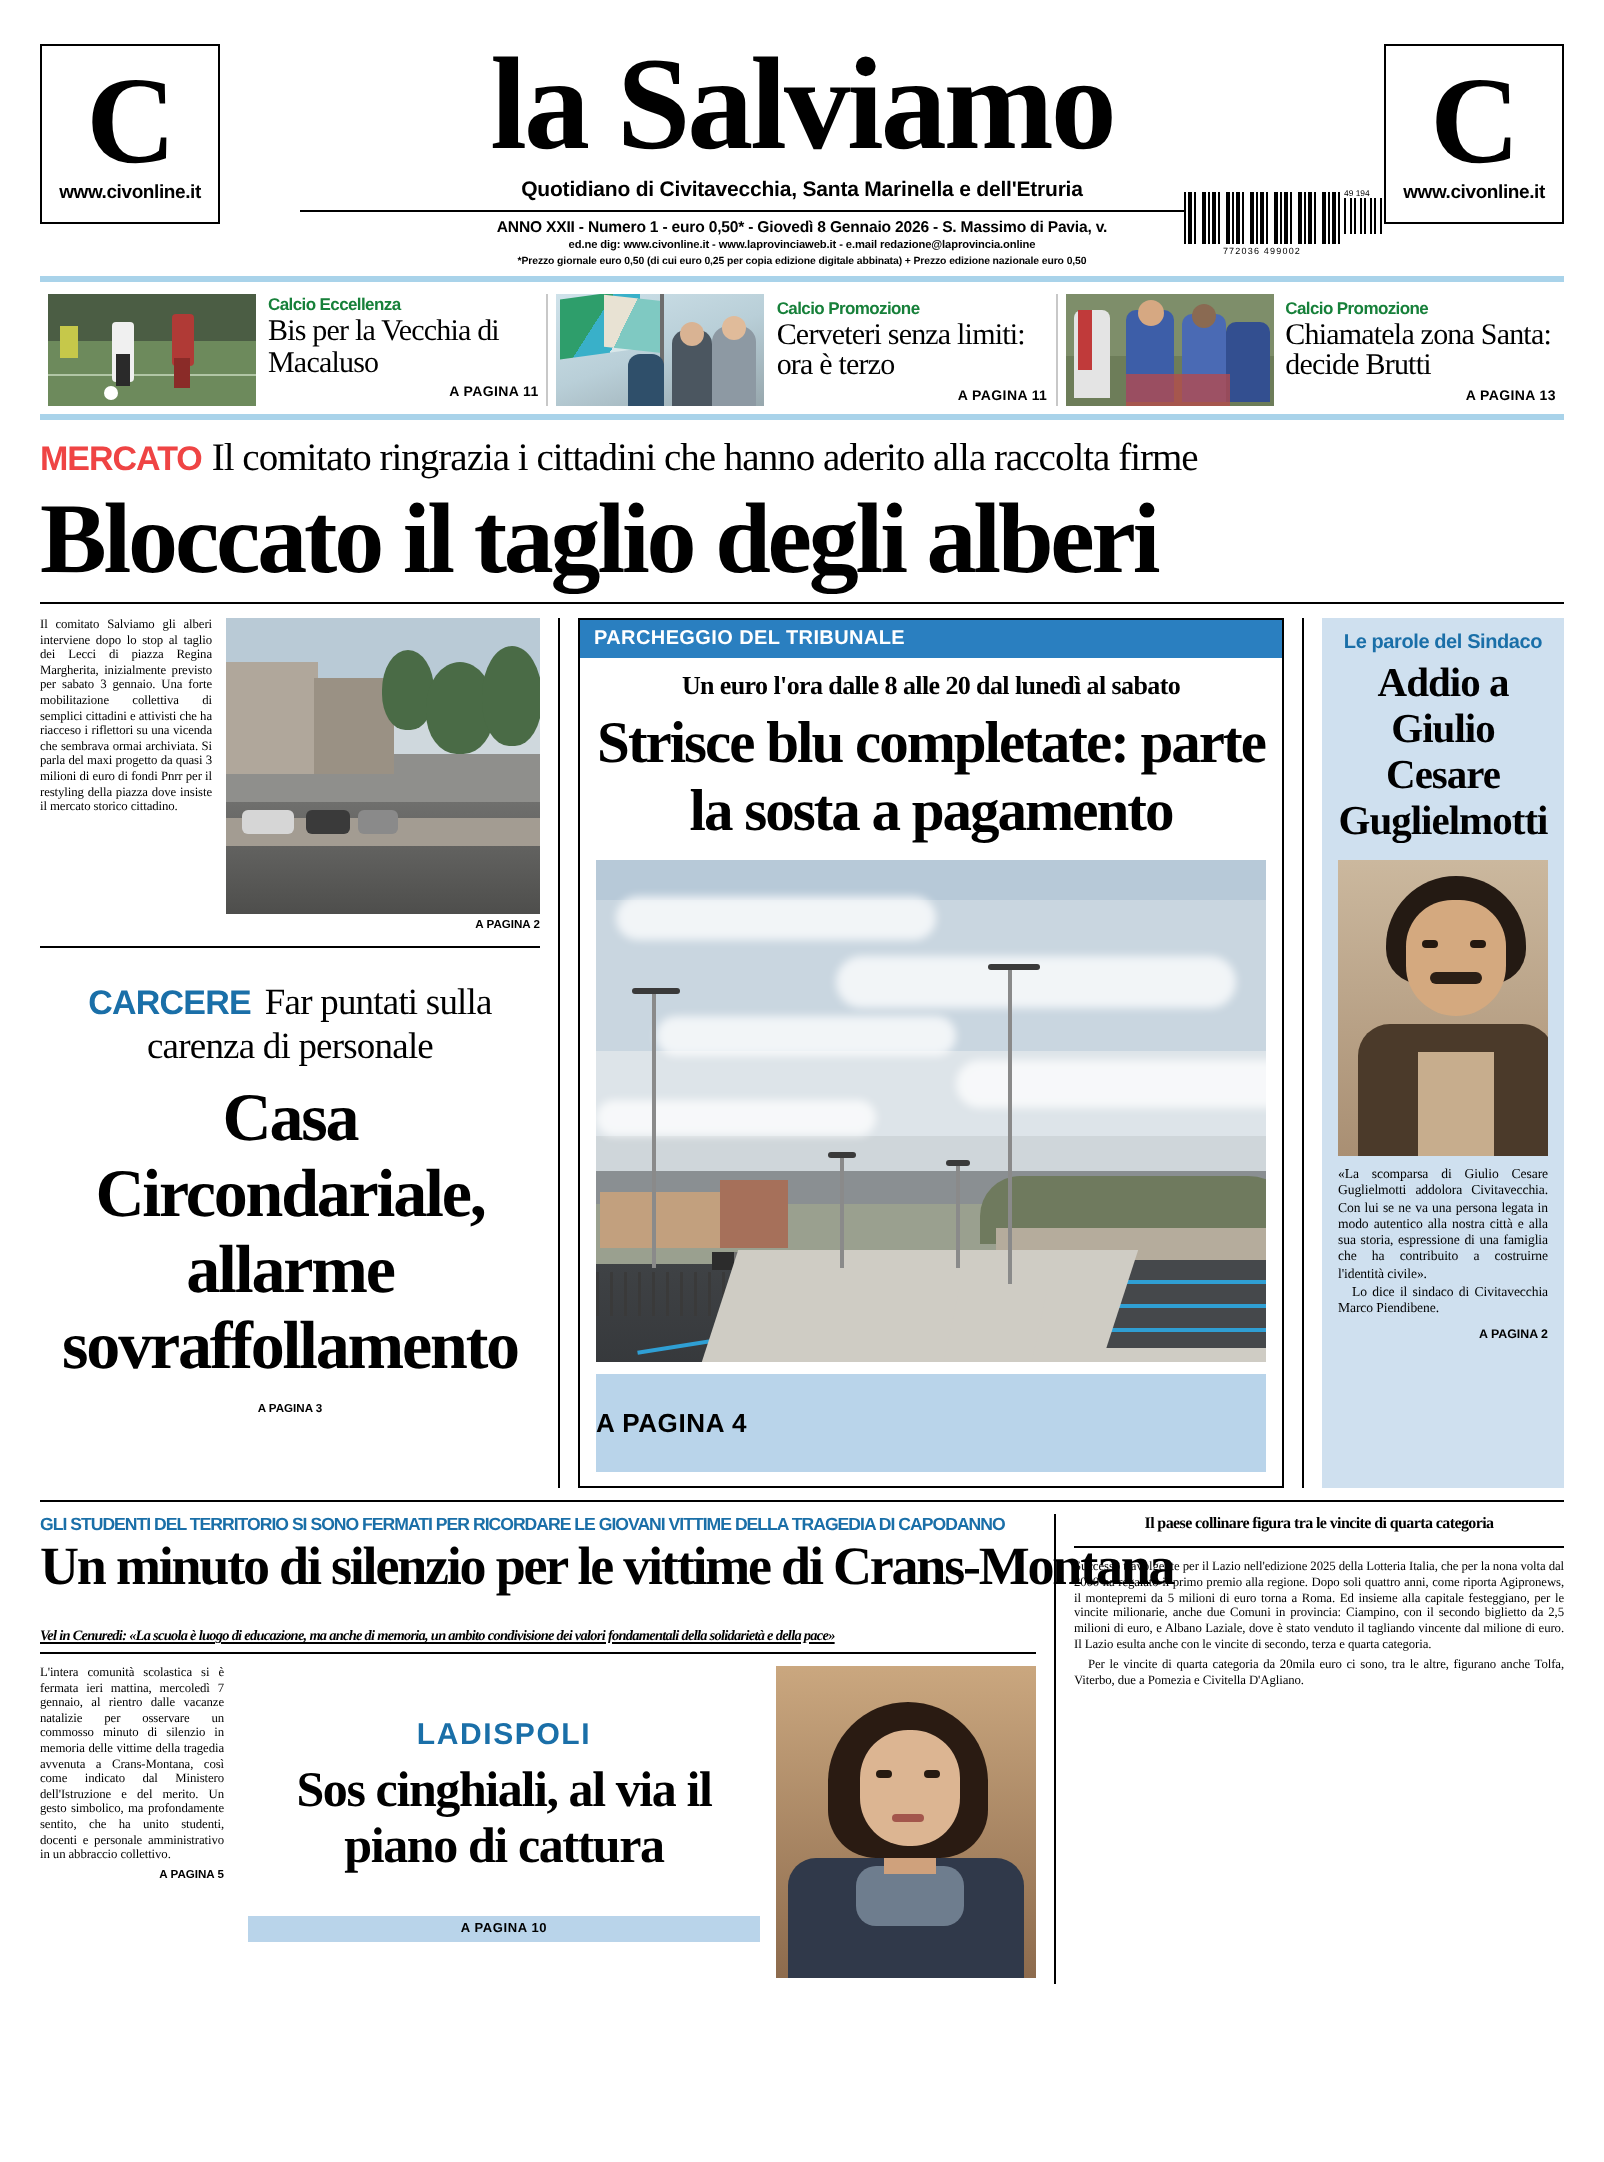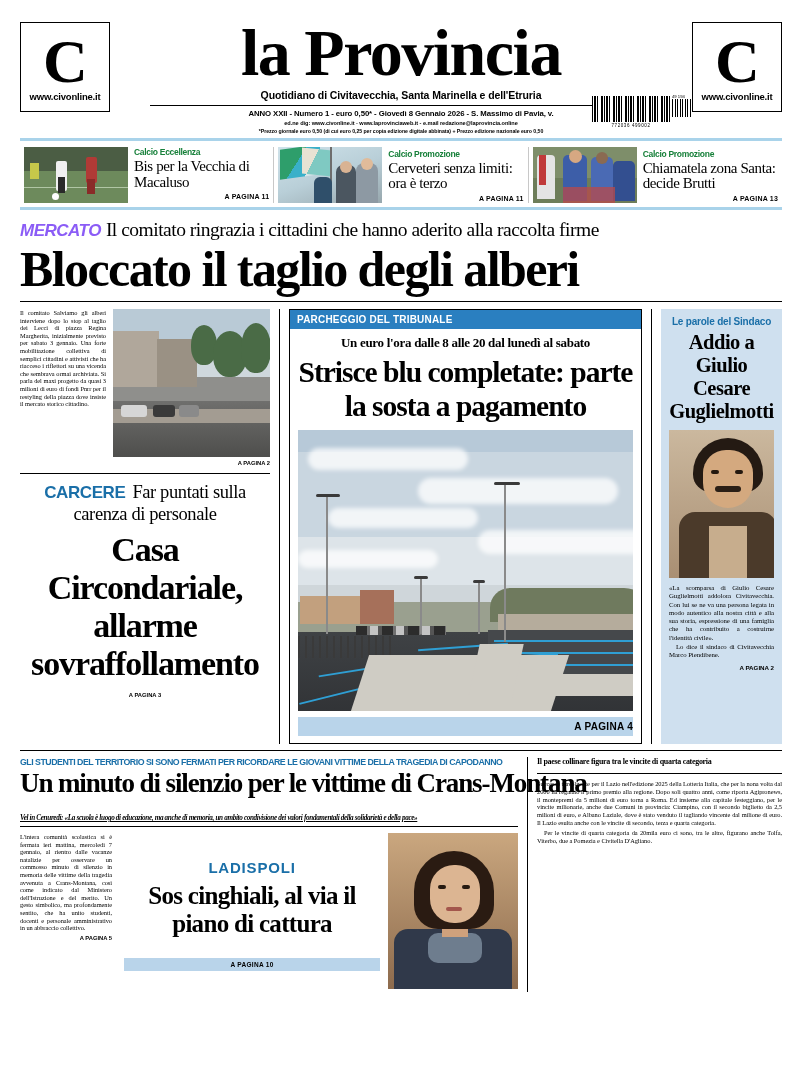--- a/index.html
+++ b/index.html
@@ -69,21 +69,21 @@
   .ph-blue .b1{position:absolute;left:30px;top:8px;width:24px;height:46px;background:#3d5ea8;border-radius:5px 5px 0 0;}
   .ph-blue .b1h{position:absolute;left:36px;top:3px;width:13px;height:13px;border-radius:50%;background:#d6a882;}
   .ph-blue .b2{position:absolute;left:58px;top:10px;width:22px;height:44px;background:#4a6ab4;border-radius:5px 5px 0 0;}
   .ph-blue .b2h{position:absolute;left:63px;top:5px;width:12px;height:12px;border-radius:50%;background:#8a6a52;}
   .ph-blue .b3{position:absolute;left:80px;top:14px;width:22px;height:40px;background:#334f90;border-radius:5px 5px 0 0;}
   .ph-blue .sh{position:absolute;left:30px;top:40px;width:52px;height:16px;background:#b94a4a;opacity:.75;}
 
   
   .lead-block{margin-top:9px;}
   .lead-kicker-row{font-size:0;white-space:nowrap;}
-  .lead-kicker{font-family:"Liberation Sans",sans-serif;font-weight:bold;font-size:17px;color:#8b5cf6;letter-spacing:-0.5px;display:inline;font-style:italic;}
+  .lead-kicker{font-family:"Liberation Sans",sans-serif;font-weight:bold;font-size:17px;color:#ef4444;letter-spacing:-0.5px;display:inline;}
   .lead-sub{font-family:"Liberation Serif",serif;font-size:19.5px;letter-spacing:-0.5px;display:inline;margin-left:5px;}
   .lead-head{font-family:"Liberation Serif",serif;font-weight:bold;font-size:50px;line-height:50px;letter-spacing:-1.6px;margin-top:3px;}
   .lead-rule{border-bottom:1.2px solid #000;margin-top:7px;}
 
   
   .grid{display:flex;gap:0;margin-top:7px;height:435px;}
   .col-left{width:260px;flex:0 0 260px;padding-right:9px;box-sizing:border-box;border-right:0.8px solid #000;}
   .col-mid{width:372px;flex:0 0 372px;padding:0 9px;box-sizing:border-box;border-right:0.8px solid #000;}
   .col-right{flex:1;padding-left:9px;box-sizing:border-box;}
 
@@ -101,34 +101,34 @@
   .ph-street .t1{left:78px;top:16px;}
   .ph-street .t2{left:100px;top:22px;width:34px;height:46px;}
   .ph-street .t3{left:128px;top:14px;width:30px;height:50px;}
   .ph-street .road{position:absolute;left:0;bottom:0;width:100%;height:56px;background:linear-gradient(#6f6f6d,#4e4e4c);}
   .ph-street .walk{position:absolute;left:0;bottom:34px;width:100%;height:14px;background:#a39c92;}
   .ph-street .car{position:absolute;bottom:40px;height:12px;border-radius:3px;}
   .ph-street .c1{left:8px;width:26px;background:#d6d6d6;}
   .ph-street .c2{left:40px;width:22px;background:#3a3a3a;}
   .ph-street .c3{left:66px;width:20px;background:#8a8a8a;}
 
-  .carcere-block{margin-top:7px;border-top:1.2px solid #000;padding-top:7px;text-align:center;}
+  .carcere-block{margin-top:7px;border-top:1.2px solid #000;padding-top:17px;text-align:center;}
   .carcere-kick{font-family:"Liberation Sans",sans-serif;font-weight:bold;font-size:17px;color:#1a6fa8;letter-spacing:-0.4px;display:inline;}
   .carcere-sub{font-family:"Liberation Serif",serif;font-size:18.5px;line-height:22px;letter-spacing:-0.4px;display:inline;margin-left:3px;}
   .carcere-head{font-family:"Liberation Serif",serif;font-weight:bold;font-size:34px;line-height:38px;letter-spacing:-1.1px;margin-top:6px;}
   .carcere-page{font-family:"Liberation Sans",sans-serif;font-weight:bold;font-size:5.8px;text-align:center;margin-top:9px;}
 
   
   .mid-box{border:1.2px solid #000;padding:0;box-sizing:border-box;height:100%;display:flex;flex-direction:column;}
   .mid-tag{background:#2a7fc0;color:#fff;font-family:"Liberation Sans",sans-serif;font-weight:bold;font-size:10px;letter-spacing:0.2px;padding:4px 7px;}
   .mid-inner{padding:6px 8px 7px 8px;display:flex;flex-direction:column;flex:1;}
   .mid-sub{font-family:"Liberation Serif",serif;font-weight:bold;font-size:13px;text-align:center;letter-spacing:-0.3px;}
   .mid-head{font-family:"Liberation Serif",serif;font-weight:bold;font-size:29.5px;line-height:34px;text-align:center;letter-spacing:-1px;margin-top:4px;}
   .mid-photo{margin-top:7px;flex:1;position:relative;overflow:hidden;min-height:0;}
-  .mid-page{background:#b9d4ea;font-family:"Liberation Sans",sans-serif;font-weight:bold;font-size:10px;text-align:right;padding:4px 0;margin-top:6px;letter-spacing:0.3px;}
+  .mid-page{background:#b9d4ea;font-family:"Liberation Sans",sans-serif;font-weight:bold;font-size:13px;text-align:left;padding:17px 0;margin-top:6px;letter-spacing:0.3px;}
 
   
   .ph-park{background:linear-gradient(#b7c9d8 0 8%,#c9d6e0 8% 38%,#dde4e9 38% 55%,#cfd6da 55% 62%,#8a8f92 62% 70%,#4d5053 70% 100%);}
   .ph-park .cloud{position:absolute;background:rgba(255,255,255,.75);border-radius:40px;filter:blur(2px);}
   .ph-park .cl1{left:10px;top:18px;width:160px;height:22px;}
   .ph-park .cl2{left:120px;top:48px;width:200px;height:26px;}
   .ph-park .cl3{left:30px;top:78px;width:150px;height:20px;}
   .ph-park .cl4{left:180px;top:100px;width:170px;height:24px;}
   .ph-park .cl5{left:0px;top:120px;width:140px;height:18px;}
   .ph-park .horizon{position:absolute;left:0;top:172px;width:100%;height:30px;background:#9aa08f;}
@@ -191,40 +191,40 @@
   .ph-woman .hair{position:absolute;left:26px;top:18px;width:80px;height:78px;border-radius:40px 40px 24px 24px;background:#2a1b12;}
   .ph-woman .face{position:absolute;left:42px;top:32px;width:50px;height:58px;border-radius:24px;background:#dcb592;}
   .ph-woman .eye{position:absolute;top:52px;width:8px;height:3.5px;border-radius:2px;background:#261a11;}
   .ph-woman .e1{left:50px;}
   .ph-woman .e2{left:74px;}
   .ph-woman .lip{position:absolute;left:58px;top:74px;width:16px;height:4px;border-radius:3px;background:#a3564c;}
   .ph-woman .neck{position:absolute;left:54px;top:86px;width:26px;height:18px;background:#cda泊;background:#cfa17c;}
   .ph-woman .coat{position:absolute;left:6px;bottom:0;width:118px;height:60px;background:#30394a;border-radius:14px 14px 0 0;}
   .ph-woman .scarf{position:absolute;left:40px;bottom:26px;width:54px;height:30px;background:#6e7d8e;border-radius:10px;}
 
-  .br-kick{font-family:"Liberation Serif",serif;font-weight:bold;font-size:8px;letter-spacing:-0.3px;}
+  .br-kick{font-family:"Liberation Serif",serif;font-weight:bold;font-size:8px;text-align:center;letter-spacing:-0.3px;}
   .br-head{font-family:"Liberation Serif",serif;font-weight:bold;font-size:26px;line-height:29px;text-align:center;letter-spacing:-0.9px;margin-top:3px;}
   .br-rule{border-top:0.8px solid #000;margin-top:7px;}
   .br-text{font-family:"Liberation Serif",serif;font-size:6.4px;line-height:7.8px;text-align:justify;margin-top:6px;letter-spacing:-0.05px;}
   .br-text p{margin:0;}
   .br-text p + p{text-indent:7px;margin-top:2px;}
 </style>
 </head>
 <body>
 
 <div class="page">
 
   <div class="masthead">
     <div class="logo-box">
       <div class="logo-c">C</div>
       <div class="logo-url">www.civonline.it</div>
     </div>
 
     <div class="mast-center">
-      <div class="mast-title">la Provincia</div>
+      <div class="mast-title">la Salviamo</div>
       <div class="mast-sub">Quotidiano di Civitavecchia, Santa Marinella e dell'Etruria</div>
       <div class="mast-rule"></div>
       <div class="mast-line1">ANNO XXII - Numero 1 - euro 0,50* - Giovedì 8 Gennaio 2026 - S. Massimo di Pavia, v.</div>
       <div class="mast-line2">ed.ne dig: www.civonline.it - www.laprovinciaweb.it - e.mail redazione@laprovincia.online</div>
       <div class="mast-line3">*Prezzo giornale euro 0,50 (di cui euro 0,25 per copia edizione digitale abbinata) + Prezzo edizione nazionale euro 0,50</div>
     </div>
 
     <div class="logo-box">
       <div class="logo-c">C</div>
       <div class="logo-url">www.civonline.it</div>

